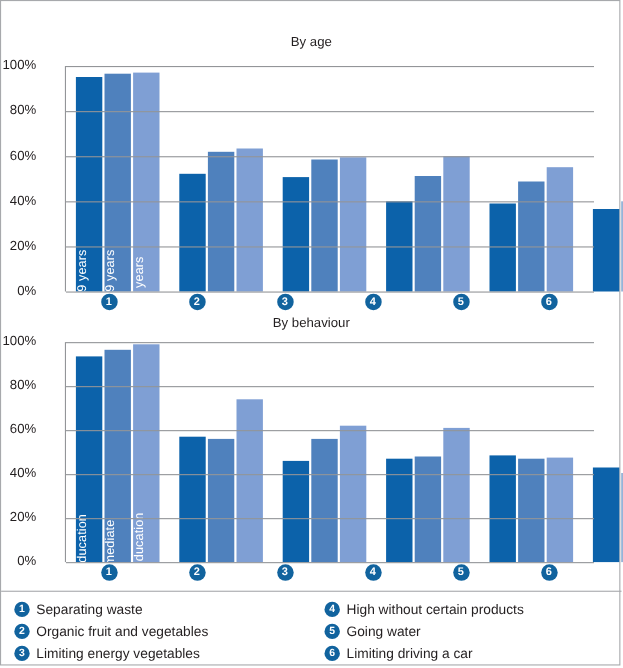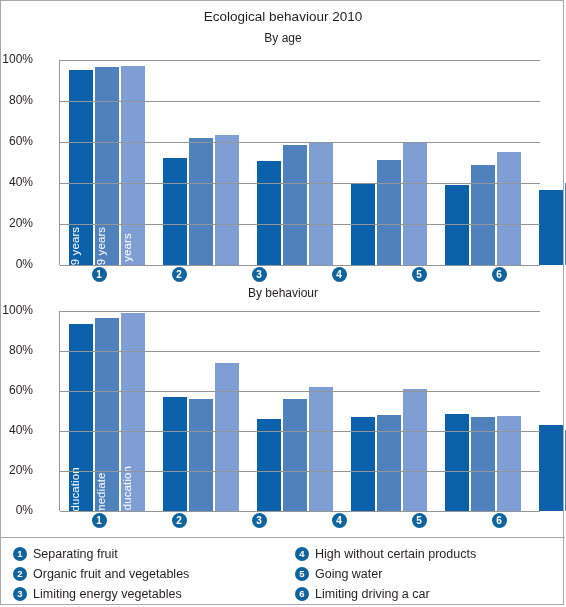--- a/index.html
+++ b/index.html
@@ -123,21 +123,20 @@
     background:#11639e;color:#fff;
     font-size:9.5px;line-height:14px;text-align:center;
     font-weight:bold;flex:none;
   }
 </style>
 </head>
 <body>
 
 <div class="figure">
 
-  <div class="main-title">Ecological behaviour 2010</div>
 
   <div class="panel panel-1">
     <div class="panel-subtitle">By age</div>
     <div class="plot">
       <div class="groups">
           <div class="group">
             <div class="bar s0" style="height: 194.75px; background: rgb(12, 98, 170);">
               <span class="bar-inner-label">18–39 years</span>
             </div>
             <div class="bar s1" style="height: 197.825px; background: rgb(79, 129, 189);">
@@ -279,21 +278,21 @@
         <div class="badge-cell">
           <div class="badge">6</div>
         </div>
       </div>
   </div>
 
   <div class="legend">
     <div class="legend-col">
         <div class="legend-item">
           <span class="legend-badge">1</span>
-          <span>Separating fruit</span>
+          <span>Separating waste</span>
         </div>
         <div class="legend-item">
           <span class="legend-badge">2</span>
           <span>Organic fruit and vegetables</span>
         </div>
         <div class="legend-item">
           <span class="legend-badge">3</span>
           <span>Limiting energy vegetables</span>
         </div>
       </div>

